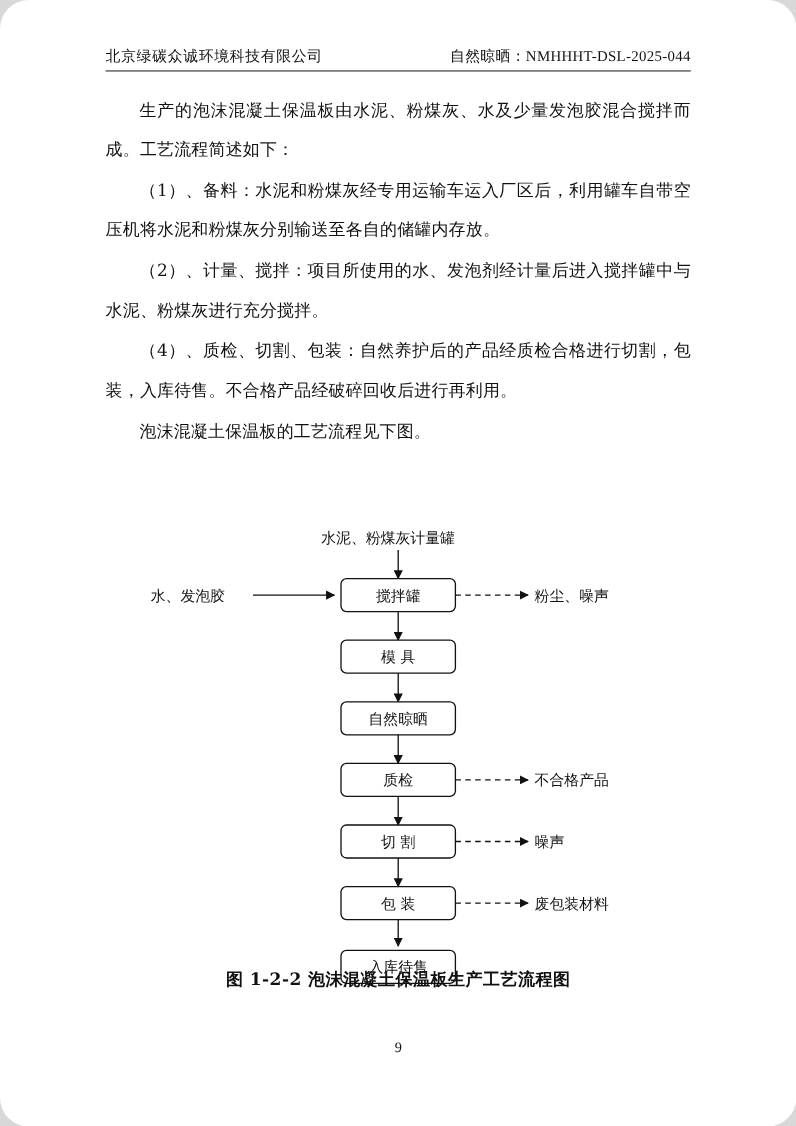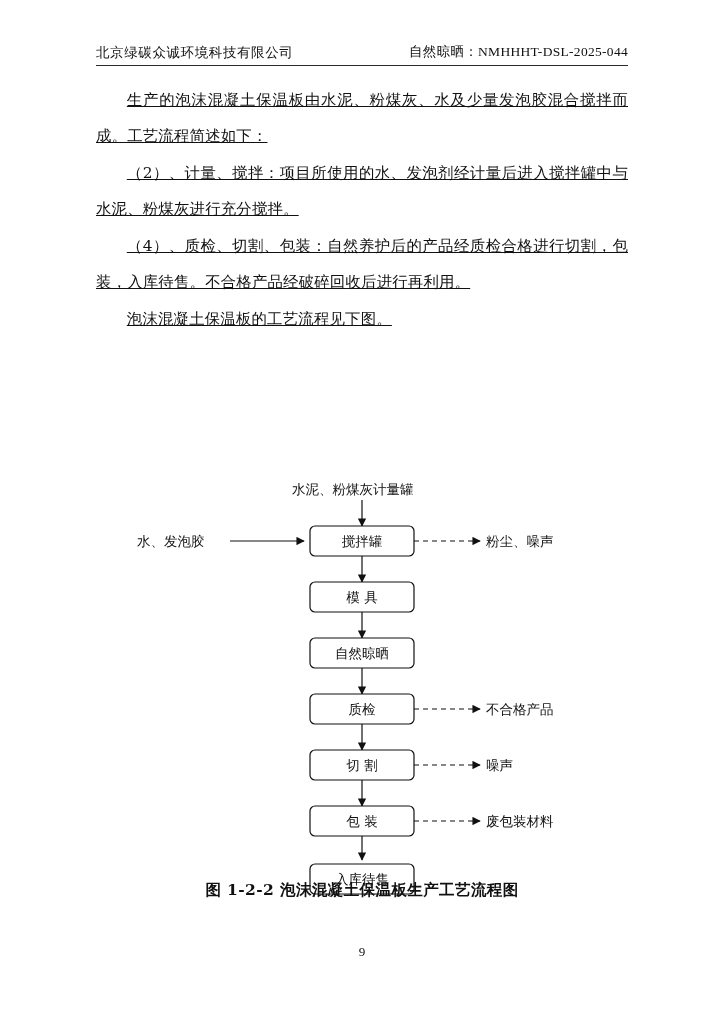--- a/index.html
+++ b/index.html
@@ -9,20 +9,21 @@
   }
   .page {
     position: relative;
     width: 724px;
     height: 1024px;
     background: #ffffff;
     margin: 0 auto;
     overflow: hidden;
     font-family: "DejaVu Serif", "Liberation Serif", serif;
     color: #111;
+    border-radius: 26px;
   }
   
   .header {
     position: absolute;
     left: 96px;
     right: 96px;
     top: 44px;
     display: flex;
     justify-content: space-between;
     align-items: flex-end;
@@ -49,21 +50,20 @@
     top: 82px;
   }
   p.para {
     margin: 0 0 1px 0;
     font-size: 15.4px;
     line-height: 36px;
     text-align: justify;
     text-justify: inter-ideograph;
     text-indent: 2em;
     letter-spacing: 0.2px;
-    text-decoration: underline;
   }
   
   .flow {
     position: absolute;
     left: 0;
     right: 0;
     top: 474px;
     height: 400px;
   }
   .flow svg { display: block; margin: 0 auto; }
@@ -104,20 +104,21 @@
 
   <div class="header">
     <div class="left">北京绿碳众诚环境科技有限公司</div>
     <div class="right">
       <span>自然晾晒：</span><span class="code">NMHHHT-DSL-2025-044</span>
     </div>
   </div>
 
   <div class="content">
     <p class="para">生产的泡沫混凝土保温板由水泥、粉煤灰、水及少量发泡胶混合搅拌而成。工艺流程简述如下：</p>
+    <p class="para">（1）、备料：水泥和粉煤灰经专用运输车运入厂区后，利用罐车自带空压机将水泥和粉煤灰分别输送至各自的储罐内存放。</p>
     <p class="para">（2）、计量、搅拌：项目所使用的水、发泡剂经计量后进入搅拌罐中与水泥、粉煤灰进行充分搅拌。</p>
     <p class="para">（4）、质检、切割、包装：自然养护后的产品经质检合格进行切割，包装，入库待售。不合格产品经破碎回收后进行再利用。</p>
     <p class="para">泡沫混凝土保温板的工艺流程见下图。</p>
   </div>
 
   <div class="flow">
     <svg width="560" height="400" viewBox="0 0 560 400" xmlns="http://www.w3.org/2000/svg">
       <defs>
         <marker id="arrow" viewBox="0 0 10 10" refX="9" refY="5" markerWidth="7" markerHeight="7" orient="auto-start-reverse">
           <path d="M 0 0 L 10 5 L 0 10 z" fill="#111"></path>

